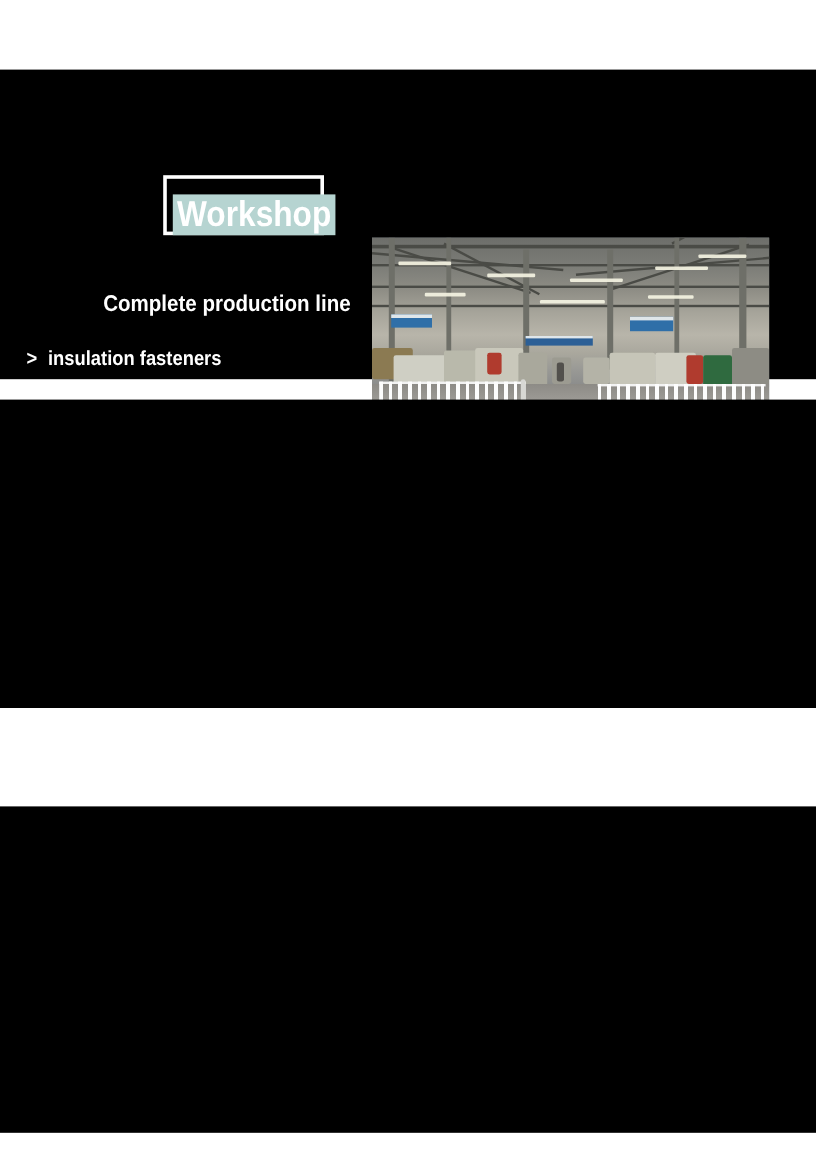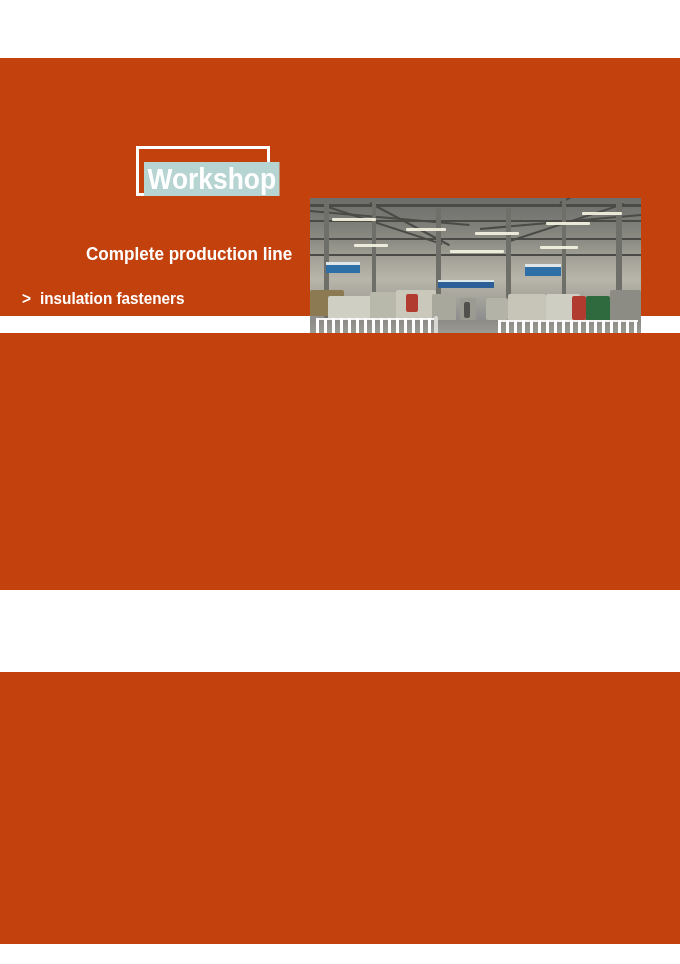--- a/index.html
+++ b/index.html
@@ -27,21 +27,21 @@
     font-size:27px; font-weight:bold; letter-spacing:0px;
     color:#a9a9a9; white-space:nowrap;
     transform:scaleX(0.93); transform-origin:left center;
   }
   .hdr-rule {
     position:absolute; left:242px; top:53px; width:308px; height:1px;
     background:#9a9a9a;
   }
 
   
-  .panel { position:absolute; background:#c2410c; }
+  .panel { position:absolute; background:#000000; }
   #panel-1 { left:0;  top:58px;  width:680px; height:258px; }
   #panel-2 { left:0;  top:333px; width:680px; height:257px; }
   #panel-3 { left:0;  top:672px; width:680px; height:272px; }
 
   
   .bracket-wrap { position:absolute; }
   .bracket-box {
     position:absolute; left:0; top:0; border:3px solid #ffffff;
   }
   .bracket-label {

